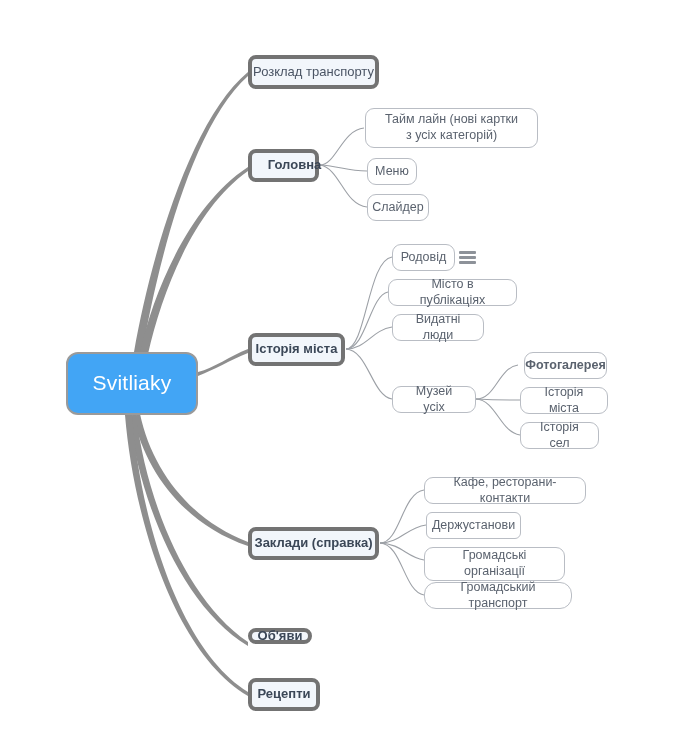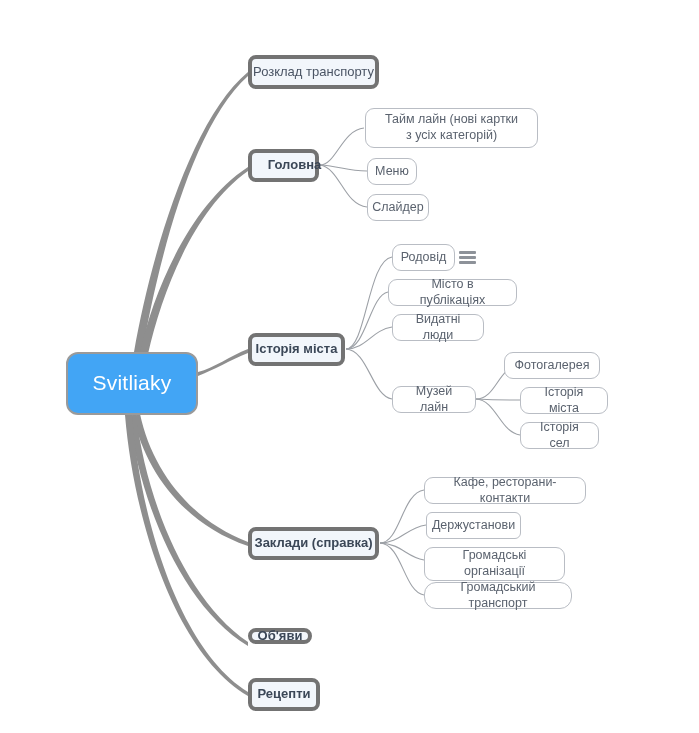--- a/index.html
+++ b/index.html
@@ -174,23 +174,23 @@
   <div class="hamburger-icon" style="left:459px; top:251px;">
     <span></span>
     <span></span>
     <span></span>
   </div>
 
   <div class="node node-leaf" style="left:388px; top:279px; width:129px; height:27px;">Місто в публікаціях</div>
 
   <div class="node node-leaf" style="left:392px; top:314px; width:92px; height:27px;">Видатні люди</div>
 
-  <div class="node node-leaf" style="left:392px; top:386px; width:84px; height:27px;">Музей лайн</div>
-
-  <div class="node node-leaf" style="left:504px; top:352px; width:96px; height:27px;">Фотогалерея</div>
+  <div class="node node-leaf" style="left:392px; top:386px; width:84px; height:27px;">Музей усіх</div>
+
+  <div class="node node-leaf" style="left:524px; top:352px; width:83px; height:27px;font-weight:bold;">Фотогалерея</div>
 
   <div class="node node-leaf" style="left:520px; top:387px; width:88px; height:27px;">Історія міста</div>
 
   <div class="node node-leaf" style="left:520px; top:422px; width:79px; height:27px;">Історія сел</div>
 
   <div class="node node-leaf" style="left:424px; top:477px; width:162px; height:27px;">Кафе, ресторани-контакти</div>
 
   <div class="node node-leaf" style="left:426px; top:512px; width:95px; height:27px;border-radius:6px;">Держустанови</div>
 
   <div class="node node-leaf" style="left:424px; top:547px; width:141px; height:34px;">Громадські організації</div>

